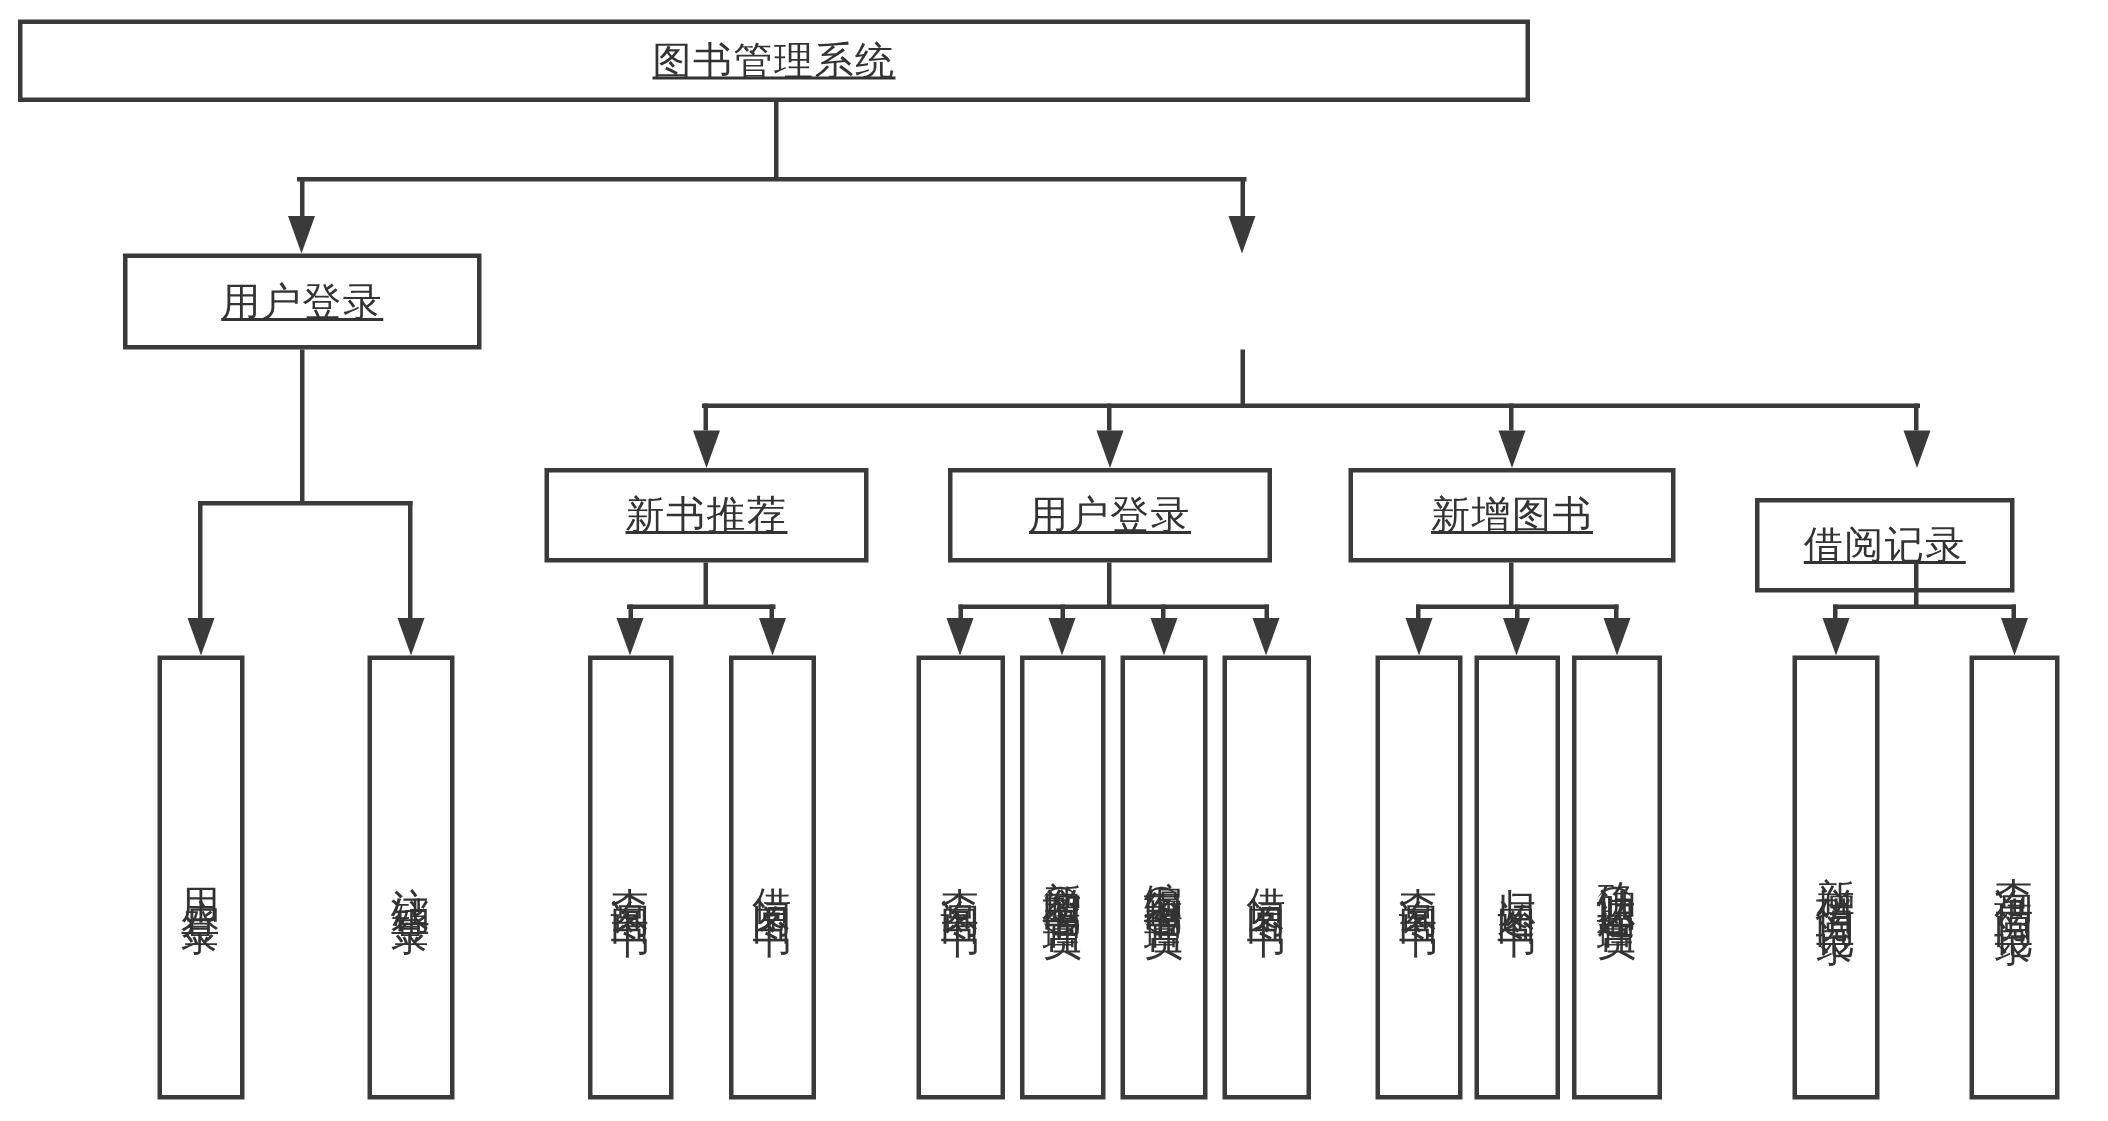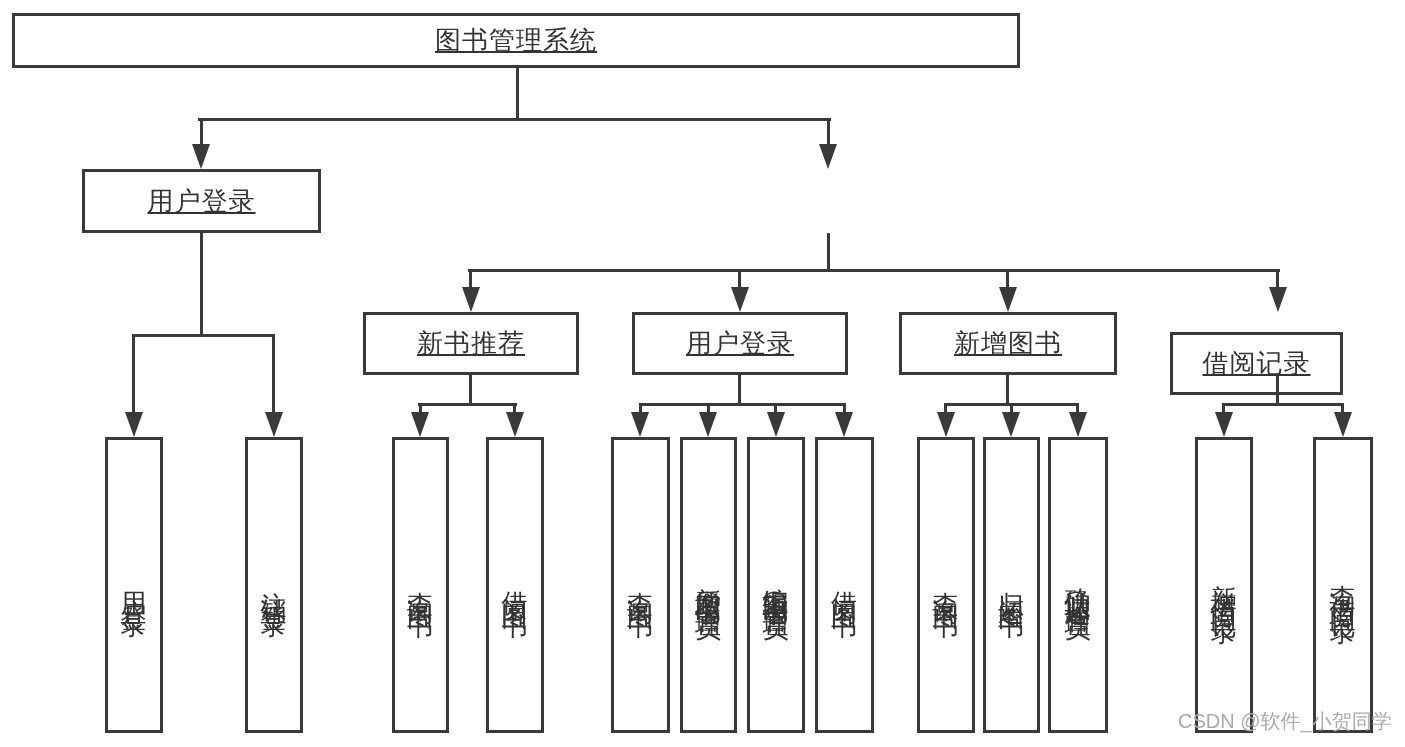--- a/index.html
+++ b/index.html
@@ -178,15 +178,14 @@
     <span class="tight">确认归还（管理员）</span>
   </div>
 
   <div class="node vnode" style="left:1195px;top:437px;width:58px;height:296px">
     <span>新增借阅记录</span>
   </div>
   <div class="node vnode" style="left:1313px;top:437px;width:60px;height:296px">
     <span>查询借阅记录</span>
   </div>
 
-  <div class="watermark">CSDN @软件_小贺同学</div>
 
 </div>
 
 </body></html>

